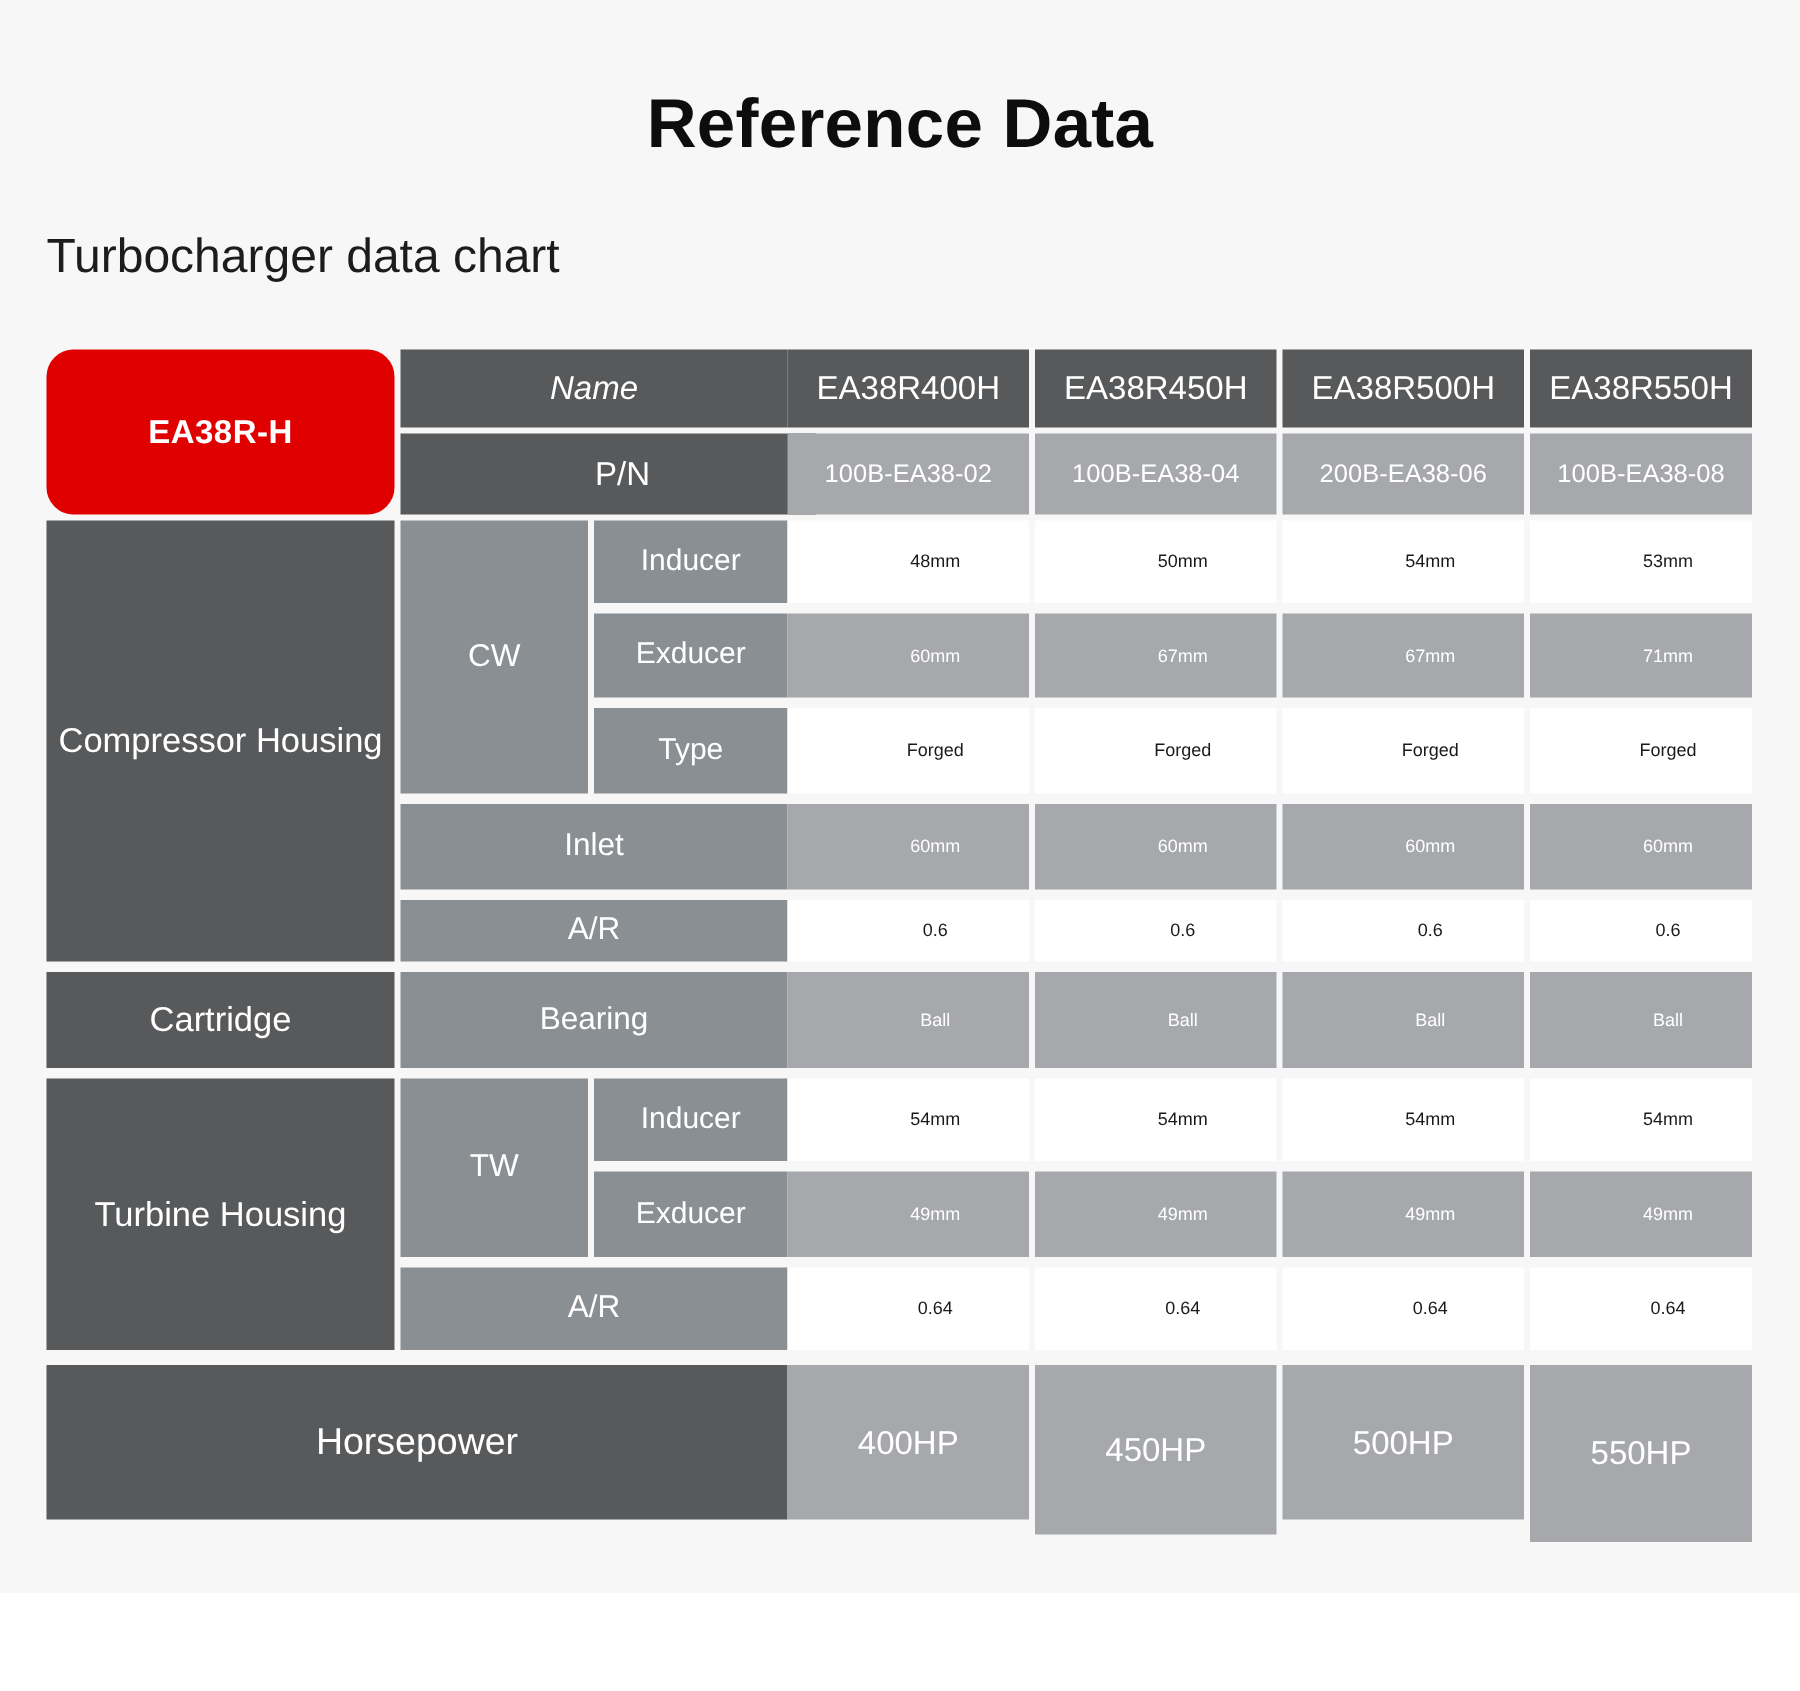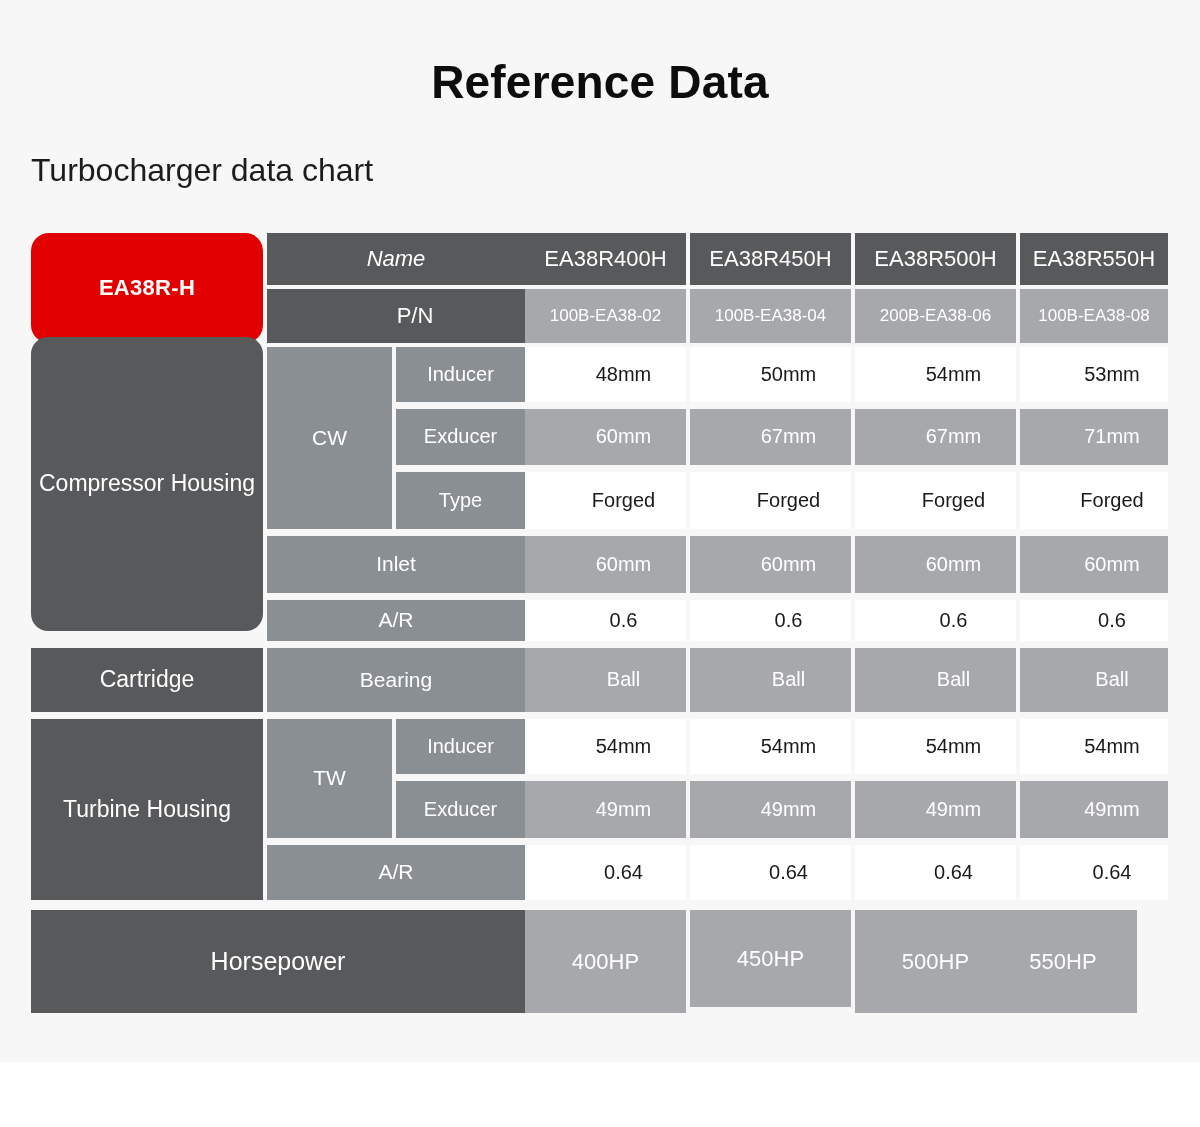--- a/index.html
+++ b/index.html
@@ -86,21 +86,21 @@
   }
   .c-white {
     background: #ffffff;
     color: #1a1a1a;
   }
   .f-hdr   { font-size: 22px; }
   .f-name  { font-size: 22px; }
   .f-pn    { font-size: 17px; }
   .f-lbl   { font-size: 21px; }
   .f-sub   { font-size: 20px; }
-  .f-val   { font-size: 20px; padding-left: 36px; }
+  .f-val   { font-size: 12px; padding-left: 36px; }
   .f-sect  { font-size: 23px; }
   .f-hp    { font-size: 25px; }
   .f-hpv   { font-size: 22px; }
 </style>
 </head>
 <body>
 
 <div class="page">
   <div class="panel"></div>
 
@@ -117,21 +117,21 @@
     <div class="cell c-dark f-name" style="left:494px;top:0px;width:161px;height:52px;">EA38R400H</div>
     <div class="cell c-dark f-name" style="left:659px;top:0px;width:161px;height:52px;">EA38R450H</div>
     <div class="cell c-dark f-name" style="left:824px;top:0px;width:161px;height:52px;">EA38R500H</div>
     <div class="cell c-dark f-name" style="left:989px;top:0px;width:148px;height:52px;">EA38R550H</div>
 
     <div class="cell c-gray f-pn" style="left:494px;top:56px;width:161px;height:54px;">100B-EA38-02</div>
     <div class="cell c-gray f-pn" style="left:659px;top:56px;width:161px;height:54px;">100B-EA38-04</div>
     <div class="cell c-gray f-pn" style="left:824px;top:56px;width:161px;height:54px;">200B-EA38-06</div>
     <div class="cell c-gray f-pn" style="left:989px;top:56px;width:148px;height:54px;">100B-EA38-08</div>
 
-    <div class="cell c-dark f-sect" style="left:0px;top:104px;width:232px;height:294px;border-radius:17px;">Compressor Housing</div>
+    <div class="cell c-dark f-sect" style="left:0px;top:114px;width:232px;height:294px;">Compressor Housing</div>
 
     <div class="cell c-mid f-lbl" style="left:236px;top:114px;width:125px;height:182px;">CW</div>
 
     <div class="cell c-mid f-sub" style="left:365px;top:114px;width:129px;height:55px;">Inducer</div>
     <div class="cell c-white f-val" style="left:494px;top:114px;width:161px;height:55px;">48mm</div>
     <div class="cell c-white f-val" style="left:659px;top:114px;width:161px;height:55px;">50mm</div>
     <div class="cell c-white f-val" style="left:824px;top:114px;width:161px;height:55px;">54mm</div>
     <div class="cell c-white f-val" style="left:989px;top:114px;width:148px;height:55px;">53mm</div>
 
     <div class="cell c-mid f-sub" style="left:365px;top:176px;width:129px;height:56px;">Exducer</div>
@@ -182,18 +182,18 @@
     <div class="cell c-gray f-val" style="left:989px;top:548px;width:148px;height:57px;">49mm</div>
 
     <div class="cell c-mid f-lbl" style="left:236px;top:612px;width:258px;height:55px;">A/R</div>
     <div class="cell c-white f-val" style="left:494px;top:612px;width:161px;height:55px;">0.64</div>
     <div class="cell c-white f-val" style="left:659px;top:612px;width:161px;height:55px;">0.64</div>
     <div class="cell c-white f-val" style="left:824px;top:612px;width:161px;height:55px;">0.64</div>
     <div class="cell c-white f-val" style="left:989px;top:612px;width:148px;height:55px;">0.64</div>
 
     <div class="cell c-dark f-hp" style="left:0px;top:677px;width:494px;height:103px;">Horsepower</div>
     <div class="cell c-gray f-hpv" style="left:494px;top:677px;width:161px;height:103px;">400HP</div>
-    <div class="cell c-gray f-hpv" style="left:659px;top:677px;width:161px;height:97px;">450HP</div>
+    <div class="cell c-gray f-hpv" style="left:659px;top:677px;width:161px;height:113px;">450HP</div>
     <div class="cell c-gray f-hpv" style="left:824px;top:677px;width:161px;height:103px;">500HP</div>
-    <div class="cell c-gray f-hpv" style="left:958px;top:677px;width:148px;height:103px;">550HP</div>
+    <div class="cell c-gray f-hpv" style="left:989px;top:677px;width:148px;height:118px;">550HP</div>
 
   </div>
 </div>
 
 </body></html>

